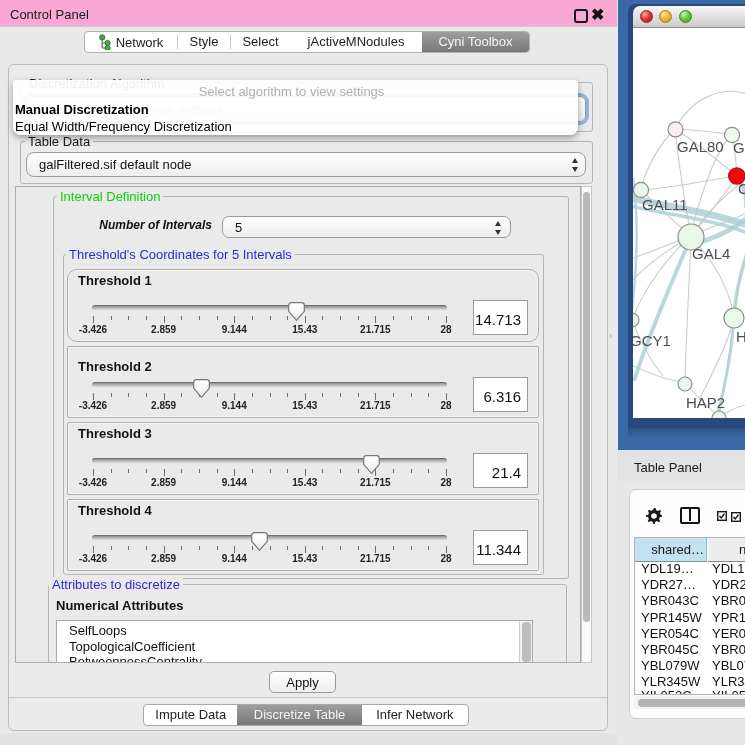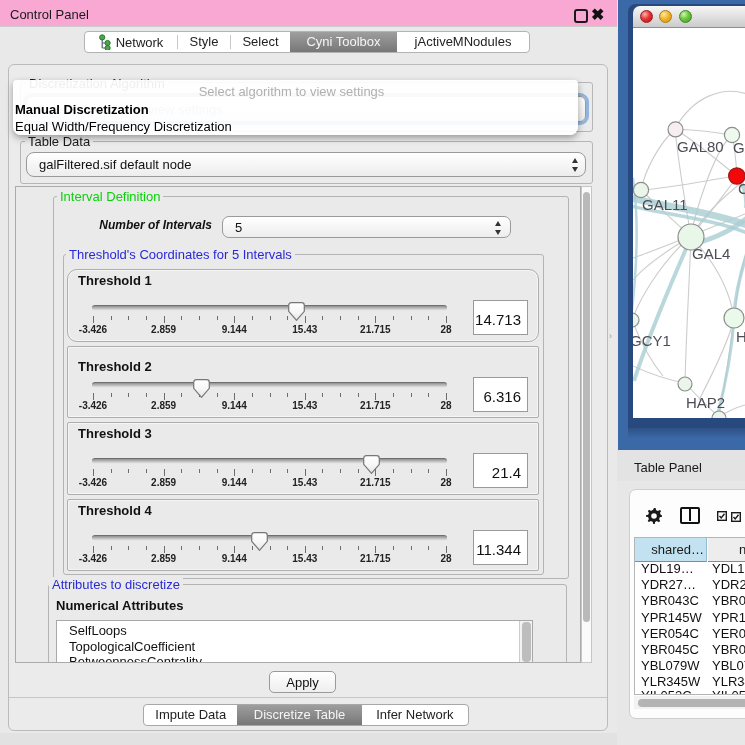--- a/index.html
+++ b/index.html
@@ -32,22 +32,22 @@
           <circle cx="3.2" cy="3.4" r="2.6" fill="#4aa84a" stroke="#2d7a2d" stroke-width="1"></circle>
           <circle cx="8.6" cy="9" r="2.6" fill="#4aa84a" stroke="#2d7a2d" stroke-width="1"></circle>
           <circle cx="8.6" cy="14" r="2.6" fill="#4aa84a" stroke="#2d7a2d" stroke-width="1"></circle>
         </svg>
         <span style="margin-left:5px;">Network</span>
       </div>
     <div style="width:1px; height:14px; background:#c8c8c8;"></div>
     <div style="width:52px; height:22px; line-height:22px; text-align:center;">Style</div>
     <div style="width:1px; height:14px; background:#c8c8c8;"></div>
     <div style="width:59px; height:22px; line-height:22px; text-align:center;">Select</div>
+    <div style="width:132px; height:22px; line-height:22px; text-align:center;">jActiveMNodules</div>
     <div style="width:107px; height:22px; line-height:22px; text-align:center; background:linear-gradient(#a0a0a0,#757575); color:#f5f5f5;">Cyni Toolbox</div>
-    <div style="width:132px; height:22px; line-height:22px; text-align:center;">jActiveMNodules</div>
   </div>
 
   <div class="abs" style="left:8px; top:64px; width:600px; height:667px; border:1px solid #bbbbbb; border-radius:6px; background:#ebebeb;"></div>
 
   <div class="abs" style="left:20px; top:82px; width:573px; height:50px; border:1px solid #b6b6b6; border-radius:3px;"></div>
   <div class="abs" style="left:26px; top:76px; font-size:13px; color:#1a1a1a; background:#ebebeb; padding:0 3px;">Discretization Algorithm</div>
   <div class="abs" style="left:26px; top:96px; width:560px; height:26px; background:linear-gradient(#ffffff,#ececec); border:1px solid #9a9a9a; border-radius:6px; box-shadow:0 0 0 3px rgba(125,167,217,0.8);">
       <div class="abs" style="left:10px; top:5px; font-size:13px; color:#9a9a9a;">Select algorithm to view settings</div>
     </div>
 

